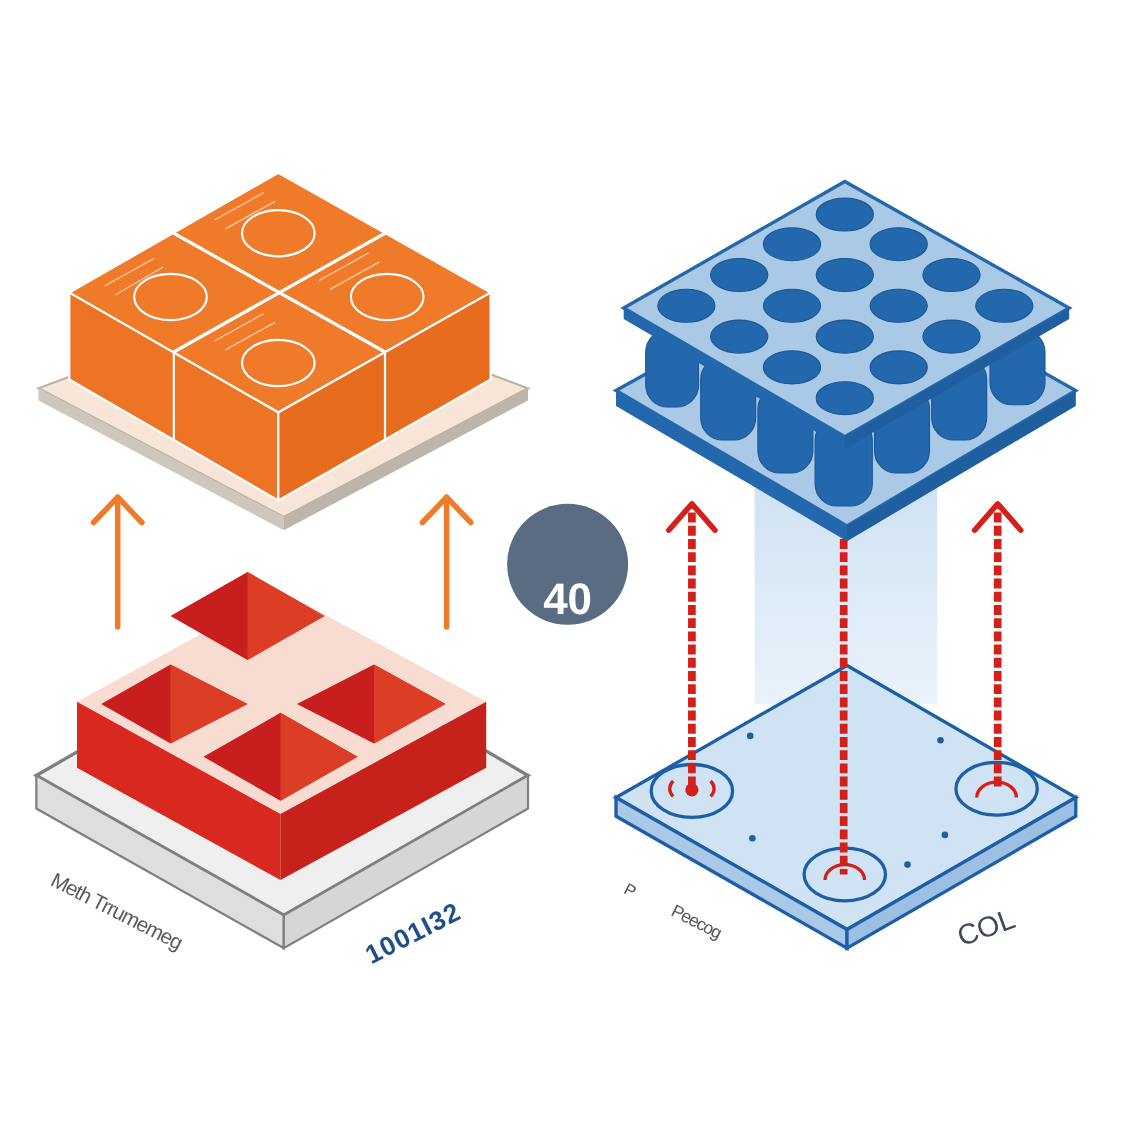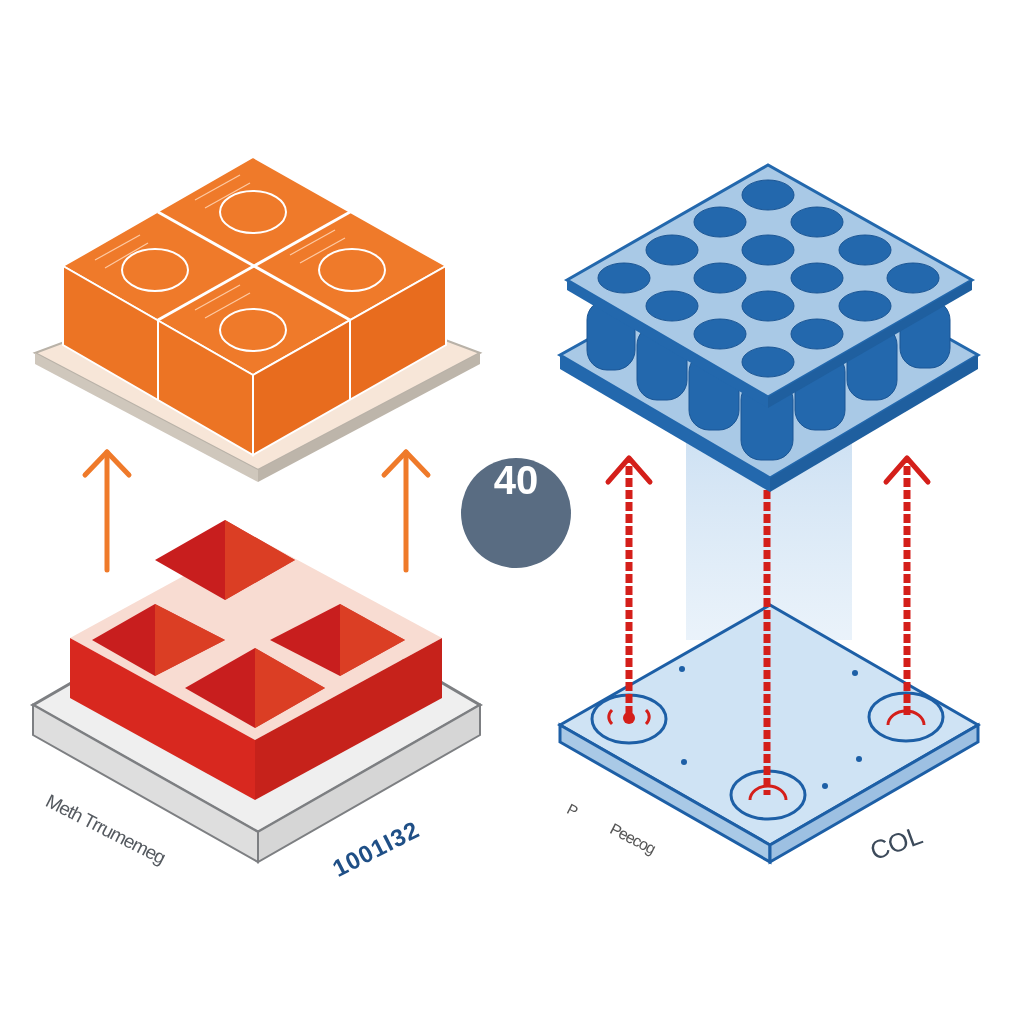--- a/index.html
+++ b/index.html
@@ -6,21 +6,21 @@
   body { width: 1024px; height: 1024px; position: relative; overflow: hidden;
          font-family: "Liberation Sans", sans-serif; }
   #canvas { position: absolute; left: 0; top: 0; }
   .lbl { position: absolute; white-space: nowrap; transform-origin: left top; }
   #lbl-left-a { left: 52px; top: 790px; transform: rotate(27deg); font-size: 19px; color: #555a60; letter-spacing: -1px; }
   #lbl-left-b { left: 328px; top: 858px; transform: rotate(-27deg); font-size: 24px; color: #1f4f86; font-weight: bold; letter-spacing: 1px; }
   #lbl-right-a { left: 572px; top: 800px; transform: rotate(27deg); font-size: 15px; color: #555; }
   #lbl-right-b { left: 615px; top: 820px; transform: rotate(27deg); font-size: 16px; color: #555; letter-spacing: -1px; }
   #lbl-right-c { left: 866px; top: 838px; transform: rotate(-20deg); font-size: 26px; color: #3c4a5a; }
   #badge { position: absolute; left: 461px; top: 458px; width: 110px; height: 110px;
-           border-radius: 50%; background: #596c82; display: flex; align-items: flex-start; justify-content: center; }
+           border-radius: 50%; background: #596c82; display: flex; align-items: flex-end; justify-content: center; }
   #badge span { color: #ffffff; font-size: 40px; font-weight: bold; }
 </style>
 </head>
 <body>
 
 <svg id="canvas" width="1024" height="1024" viewBox="0 0 1024 1024" xmlns="http://www.w3.org/2000/svg">
   <defs>
     <linearGradient id="beam" x1="0" y1="0" x2="0" y2="1">
       <stop offset="0" stop-color="#c9def2" stop-opacity="0.9"></stop>
       <stop offset="1" stop-color="#dceaf7" stop-opacity="0.6"></stop>

